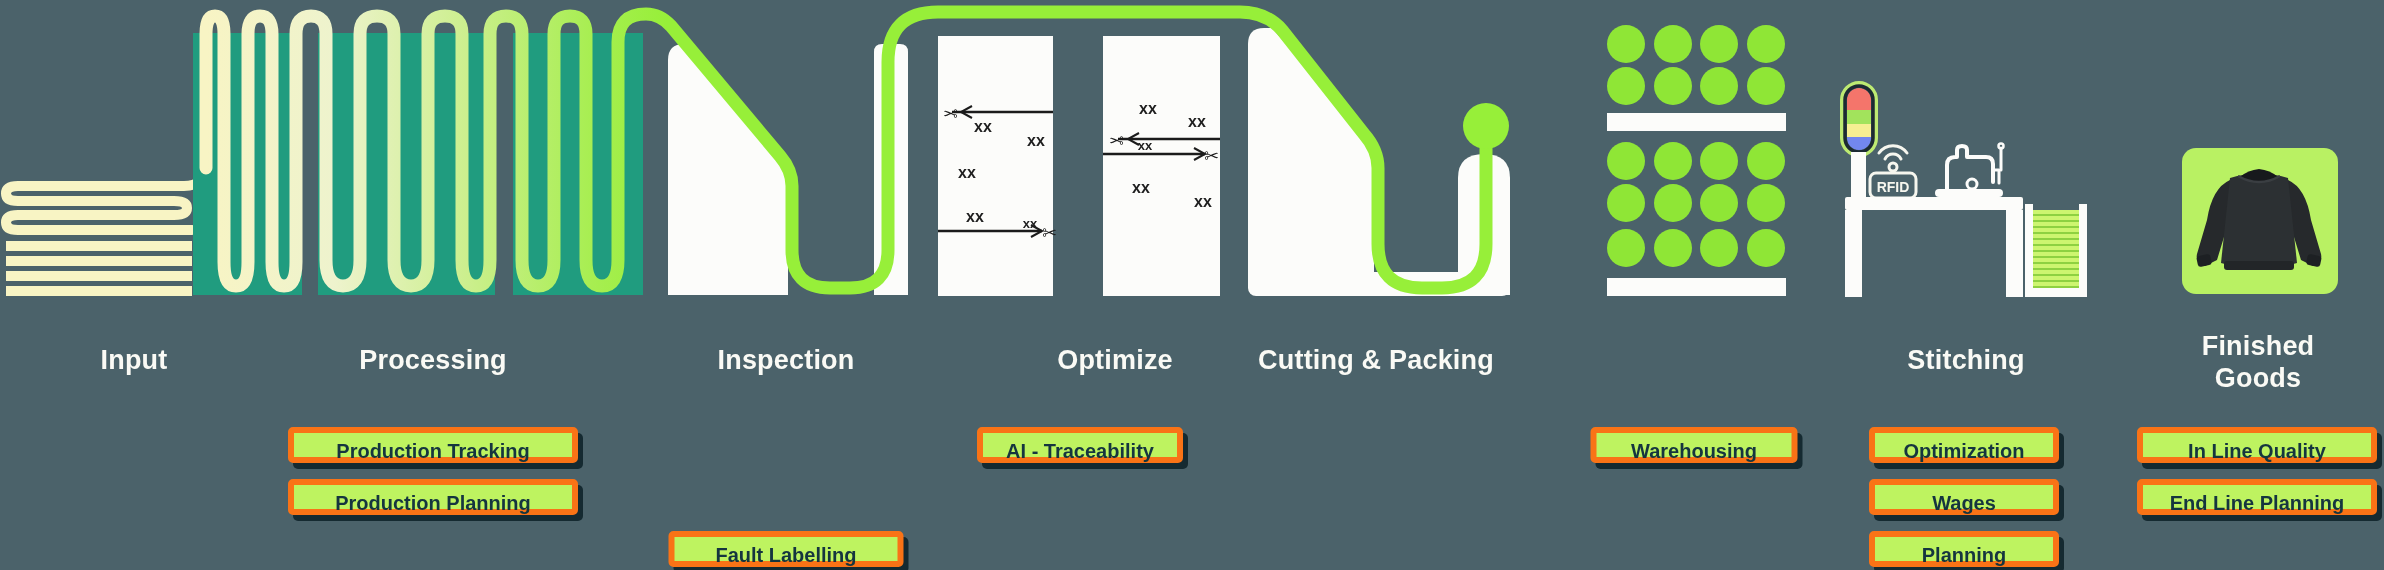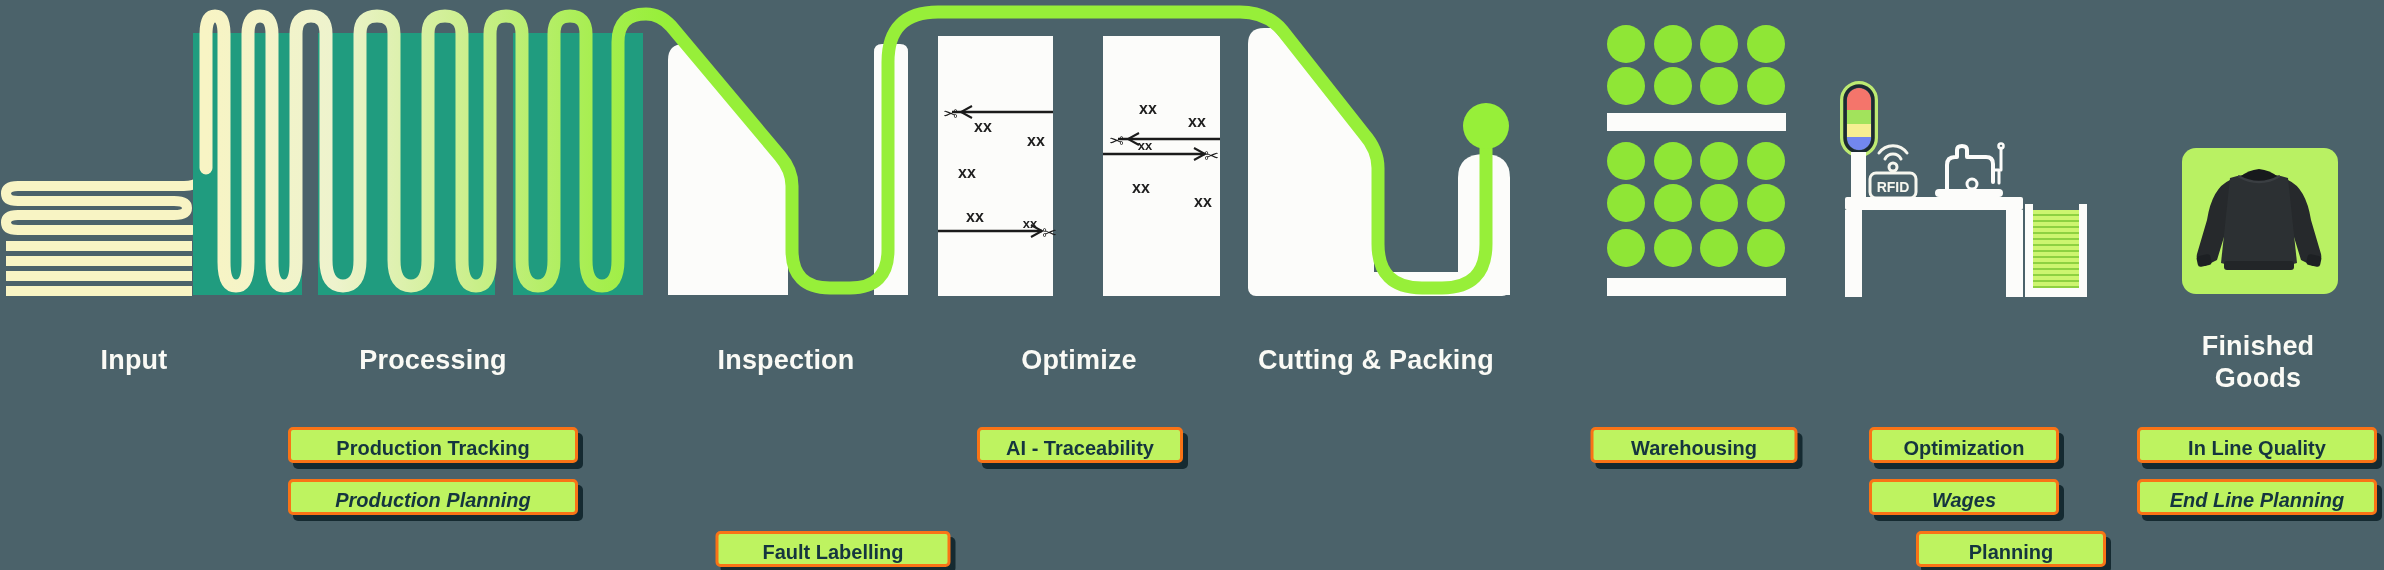--- a/index.html
+++ b/index.html
@@ -17,25 +17,25 @@
     text-align:center;color:#fafaf5;
     font-size:27px;font-weight:bold;line-height:32px;
     letter-spacing:.2px;
   }
   .stage-title.two-line{top:330px;}
   .badge{
     position:absolute;height:36px;line-height:36px;
     transform:translateX(-50%);
     background:#bef360;color:#15353f;
     font-size:20px;font-weight:bold;text-align:center;
-    border-radius:5px;border:3px solid #f97316;
+    border-radius:5px;border:6px solid #f97316;
     box-shadow:5px 6px 0 0 #152a31;
     box-sizing:border-box;
   }
-  .row1{top:427px;} .row2{top:479px;font-style:italic;} .row3{top:531px;margin-left:47px;}
+  .row1{top:427px;} .row2{top:479px;} .row3{top:531px;}
 </style>
 </head>
 <body>
 
 <div id="stage-area">
 
 <svg width="2384" height="330" viewBox="0 0 2384 330">
   <defs>
     <linearGradient id="fabricGrad" x1="0" y1="0" x2="1" y2="0">
       <stop offset="0" stop-color="#f8f4c4"></stop>
@@ -217,22 +217,23 @@
       <rect x="2307" y="255" width="14" height="11" rx="3" fill="#1d2023" transform="rotate(12 2314 260)"></rect>
       <path d="M 2240,177 Q 2259,187 2278,177 Q 2270,170 2259,169 Q 2248,170 2240,177 Z" fill="#17191c"></path>
       <path d="M 2238,176 Q 2259,188 2280,176" fill="none" stroke="#3a3e42" stroke-width="2.5"></path>
     </g>
   </g>
 </svg>
 
 <div class="stage-title" style="left:134px">Input</div>
 <div class="stage-title" style="left:433px">Processing</div>
 <div class="stage-title" style="left:786px">Inspection</div>
-<div class="stage-title" style="left:1079px">Optimize</div>
+<div class="stage-title" style="left:1115px">Optimize</div>
 <div class="stage-title" style="left:1376px">Cutting &amp; Packing</div>
+<div class="stage-title" style="left:1966px">Stitching</div>
 <div class="stage-title two-line" style="left:2258px">
   <div>Finished</div>
   <div>Goods</div>
 </div>
 
 <div class="badge row1" style="left:433px;width:290px">Production Tracking</div>
 <div class="badge row2" style="left:433px;width:290px">Production Planning</div>
 
 <div class="badge row3" style="left:786px;width:235px">Fault Labelling</div>
 

